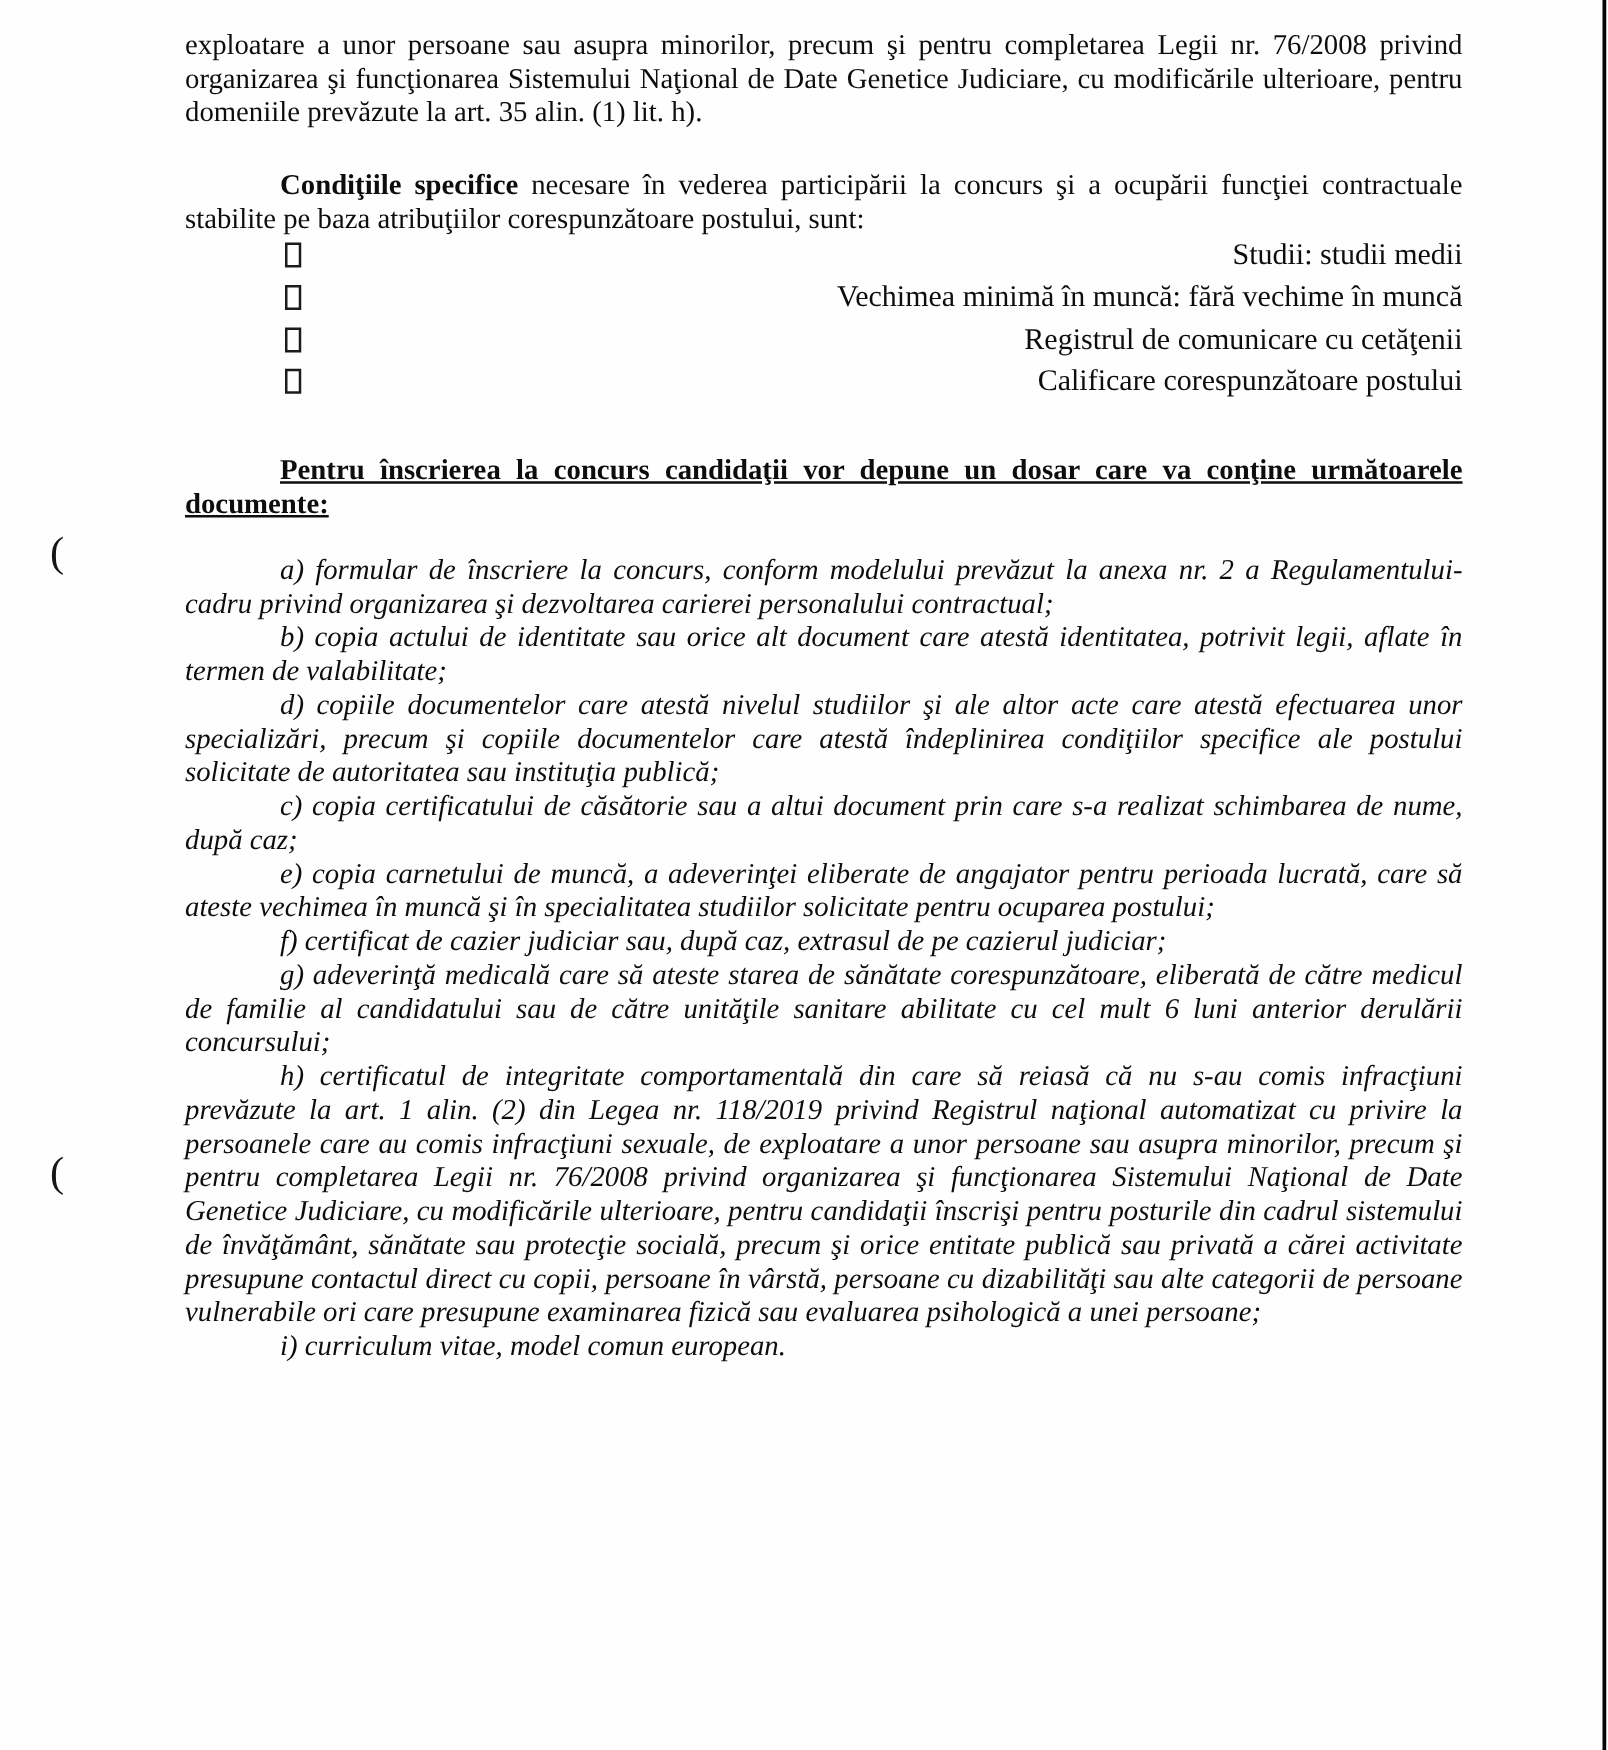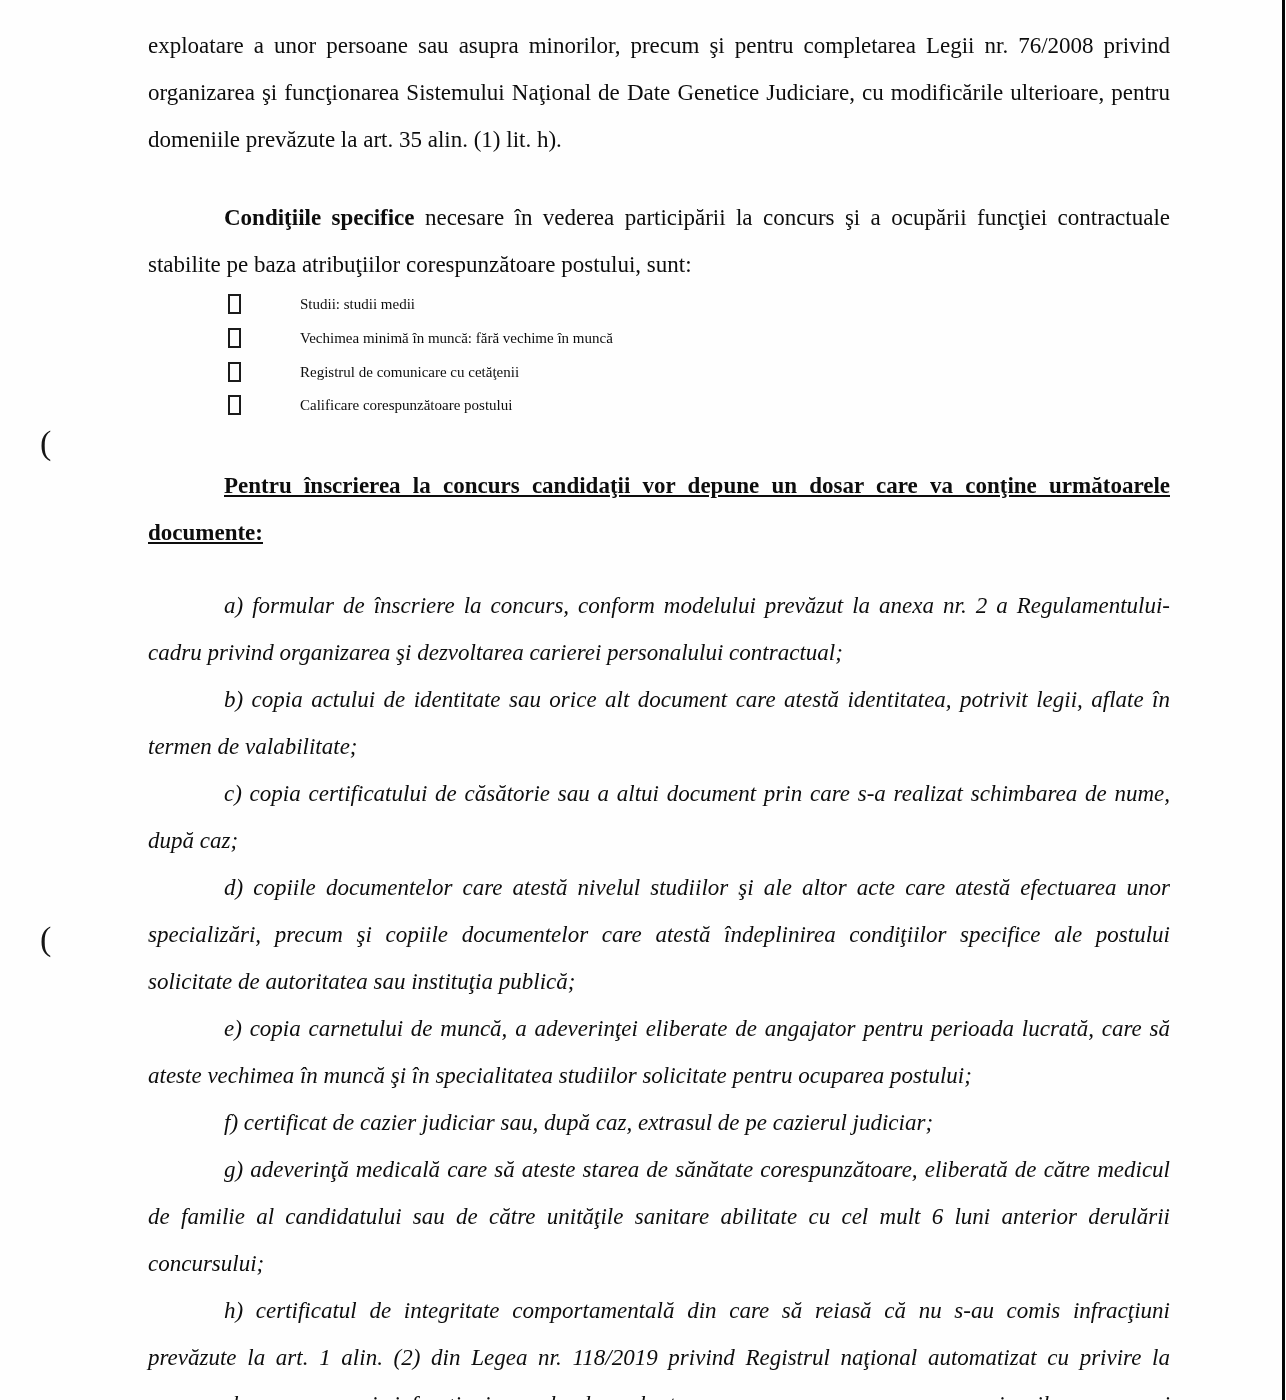--- a/index.html
+++ b/index.html
@@ -31,37 +31,37 @@
   }
   .mark1 { top: 426px; }
   .mark2 { top: 922px; }
 
   .content {
     position: absolute; left: 148px; top: 22px;
     width: 1022px;
   }
   .para {
     font-size: 23px;
-    line-height: 47px;
+    line-height: 27px;
     text-align: justify;
     color: #0d0d0d;
   }
   .indent { text-indent: 76px; }
   .bold { font-weight: bold; }
   .mt-cond { margin-top: 31px; }
   .mt-heading { margin-top: 39px; text-decoration: underline; }
   .mt-docs { margin-top: 26px; font-style: italic; }
 
   .checklist { list-style: none; }
   .check-item {
     position: relative;
     padding-left: 152px;
-    font-size: 15px;
+    font-size: 24px;
     line-height: 33.8px;
-    text-align: left;
+    text-align: right;
   }
   .box {
     position: absolute;
     left: 80px; top: 6px;
     width: 13px; height: 20px;
     border: 2px solid #1b1b1b;
     background: transparent;
   }
 </style>
 </head>
@@ -97,22 +97,22 @@
         <span class="box"></span>
         <span>Calificare corespunzătoare postului</span>
       </li>
     </ul>
 
     <p class="para indent bold mt-heading">Pentru înscrierea la concurs candidaţii vor depune un dosar care va conţine următoarele documente:</p>
 
     <div class="docs mt-docs">
       <p class="para indent">a) formular de înscriere la concurs, conform modelului prevăzut la anexa nr. 2 a Regulamentului-cadru privind organizarea şi dezvoltarea carierei personalului contractual;</p>
       <p class="para indent">b) copia actului de identitate sau orice alt document care atestă identitatea, potrivit legii, aflate în termen de valabilitate;</p>
+      <p class="para indent">d) copiile documentelor care atestă nivelul studiilor şi ale altor acte care atestă efectuarea unor specializări, precum şi copiile documentelor care atestă îndeplinirea condiţiilor specifice ale postului solicitate de autoritatea sau instituţia publică;</p>
       <p class="para indent">c) copia certificatului de căsătorie sau a altui document prin care s-a realizat schimbarea de nume, după caz;</p>
-      <p class="para indent">d) copiile documentelor care atestă nivelul studiilor şi ale altor acte care atestă efectuarea unor specializări, precum şi copiile documentelor care atestă îndeplinirea condiţiilor specifice ale postului solicitate de autoritatea sau instituţia publică;</p>
       <p class="para indent">e) copia carnetului de muncă, a adeverinţei eliberate de angajator pentru perioada lucrată, care să ateste vechimea în muncă şi în specialitatea studiilor solicitate pentru ocuparea postului;</p>
       <p class="para indent">f) certificat de cazier judiciar sau, după caz, extrasul de pe cazierul judiciar;</p>
       <p class="para indent">g) adeverinţă medicală care să ateste starea de sănătate corespunzătoare, eliberată de către medicul de familie al candidatului sau de către unităţile sanitare abilitate cu cel mult 6 luni anterior derulării concursului;</p>
       <p class="para indent">h) certificatul de integritate comportamentală din care să reiasă că nu s-au comis infracţiuni prevăzute la art. 1 alin. (2) din Legea nr. 118/2019 privind Registrul naţional automatizat cu privire la persoanele care au comis infracţiuni sexuale, de exploatare a unor persoane sau asupra minorilor, precum şi pentru completarea Legii nr. 76/2008 privind organizarea şi funcţionarea Sistemului Naţional de Date Genetice Judiciare, cu modificările ulterioare, pentru candidaţii înscrişi pentru posturile din cadrul sistemului de învăţământ, sănătate sau protecţie socială, precum şi orice entitate publică sau privată a cărei activitate presupune contactul direct cu copii, persoane în vârstă, persoane cu dizabilităţi sau alte categorii de persoane vulnerabile ori care presupune examinarea fizică sau evaluarea psihologică a unei persoane;</p>
       <p class="para indent">i) curriculum vitae, model comun european.</p>
     </div>
 
   </div>
 </div>
 

